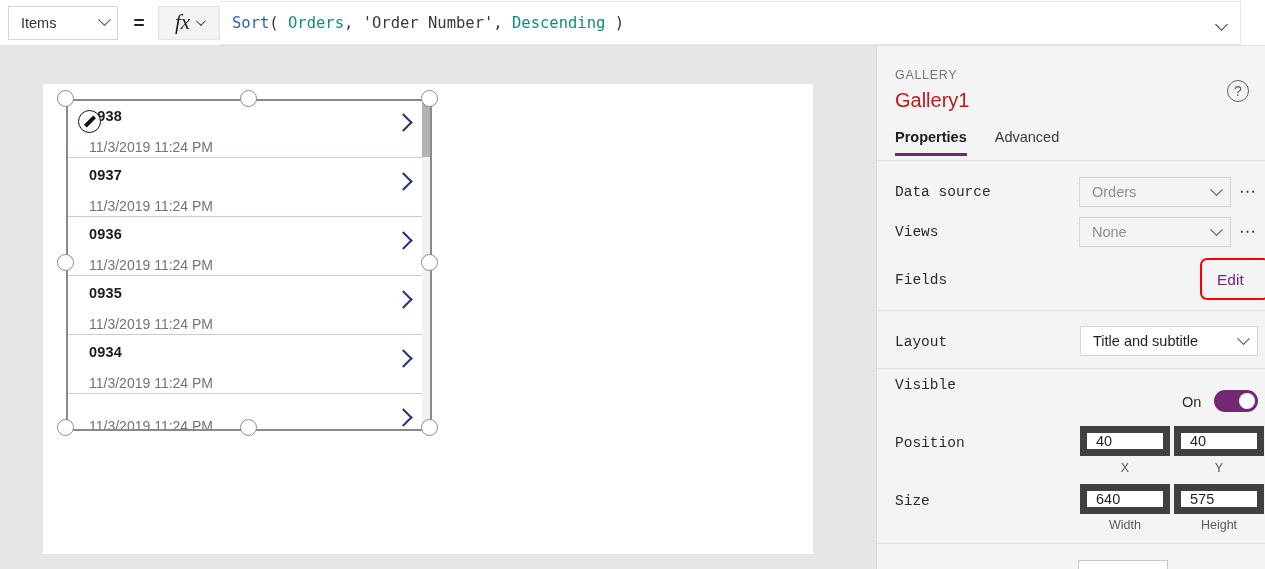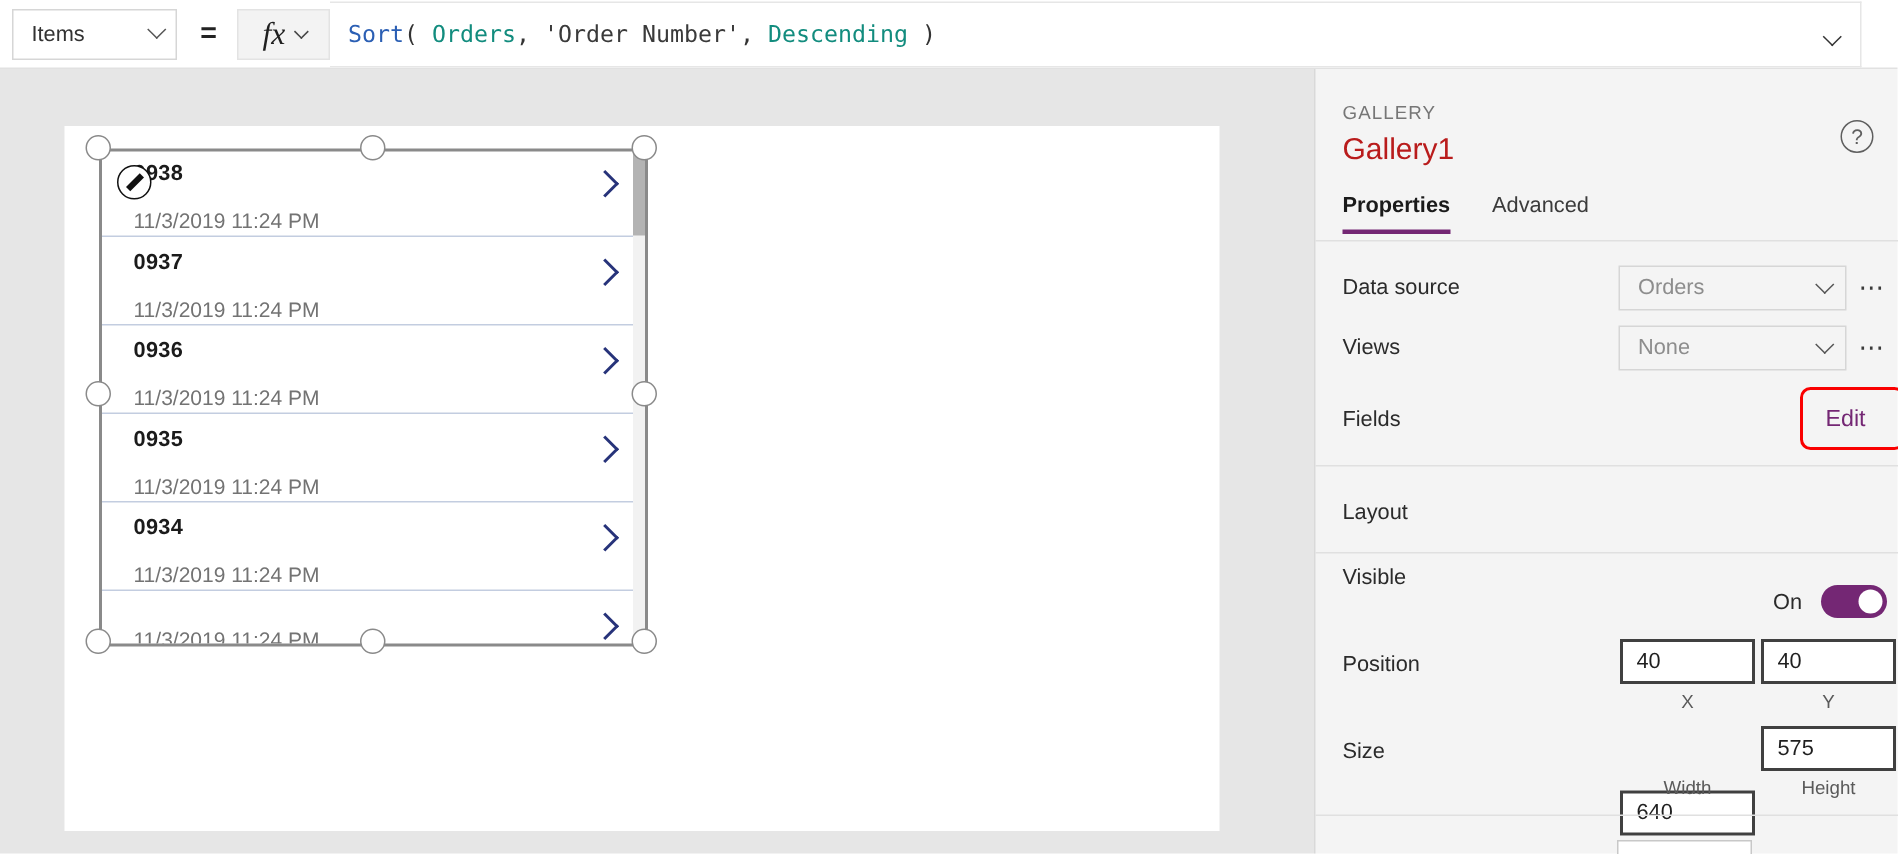--- a/index.html
+++ b/index.html
@@ -178,21 +178,21 @@
     font-size: 14.5px; color: #3b3b3b;
     padding-bottom: 8px;
   }
   .tab.active { font-weight: bold; color: #1a1a1a; border-bottom: 3px solid #742774; }
   .panel-sep {
     position: absolute; left: 0; width: 389px; height: 0;
     border-top: 1px solid #e0e0e0;
   }
   .row-label {
     position: absolute; left: 18px;
-    font-size: 14.5px; color: #2b2b2b;
+    font-size: 14.5px; color: #2b2b2b; font-family: Liberation Mono, monospace;
   }
   .sel-box {
     position: absolute; height: 30px;
     background: #f4f4f4; border: 1px solid #d6d6d6;
     display: flex; align-items: center; justify-content: space-between;
     padding: 0 9px 0 12px;
     font-size: 14.5px; color: #8d8d8d;
   }
   .sel-box.white { background: #ffffff; color: #1f1f1f; }
   .ellipsis {
@@ -211,21 +211,21 @@
   .toggle {
     position: absolute; width: 44px; height: 22px; border-radius: 11px;
     background: #742774;
   }
   .toggle::after {
     content: ""; position: absolute; right: 3px; top: 3px;
     width: 16px; height: 16px; border-radius: 50%; background: #ffffff;
   }
   .num-field {
     position: absolute; width: 90px; height: 30px;
-    background: #ffffff; border: 2px solid #404040;
+    background: #ffffff; border: 7px solid #404040;
     font-size: 14.5px; color: #1f1f1f;
     display: flex; align-items: center; padding-left: 9px;
   }
   .sub-label {
     position: absolute; width: 90px; text-align: center;
     font-size: 12.5px; color: #5a5a5a;
   }
   .partial-field {
     position: absolute; left: 1078px; top: 560px;
     width: 90px; height: 30px;
@@ -339,35 +339,39 @@
   </div>
   <div class="ellipsis" style="left:362px; top:177px;">⋯</div>
 
   <div class="row-label" style="top:226px;">Fields</div>
   <div class="edit-highlight" style="left:323px; top:212px; width:70px; height:42px;"></div>
   <div class="edit-link" style="left:340px; top:225px;">Edit</div>
 
   <div class="panel-sep" style="top:264px;"></div>
 
   <div class="row-label" style="top:288px;">Layout</div>
+  <div class="sel-box white" style="left:203px; top:280px; width:178px;">
+    <span>Title and subtitle</span>
+    <span class="chev"></span>
+  </div>
 
   <div class="panel-sep" style="top:322px;"></div>
 
   <div class="row-label" style="top:331px;">Visible</div>
   <div class="toggle-label" style="left:305px; top:348px;">On</div>
   <div class="toggle" style="left:337px; top:344px;"></div>
 
   <div class="row-label" style="top:389px;">Position</div>
   <div class="num-field" style="left:203px; top:380px;">40</div>
   <div class="num-field" style="left:297px; top:380px;">40</div>
   <div class="sub-label" style="left:203px; top:415px;">X</div>
   <div class="sub-label" style="left:297px; top:415px;">Y</div>
 
   <div class="row-label" style="top:447px;">Size</div>
-  <div class="num-field" style="left:203px; top:438px;margin-top:43px;">640</div>
+  <div class="num-field" style="left:203px; top:438px;">640</div>
   <div class="num-field" style="left:297px; top:438px;">575</div>
   <div class="sub-label" style="left:203px; top:472px;">Width</div>
   <div class="sub-label" style="left:297px; top:472px;">Height</div>
 
   <div class="panel-sep" style="top:497px;"></div>
 </div>
 
 <div class="partial-field"></div>
 
 </body></html>

